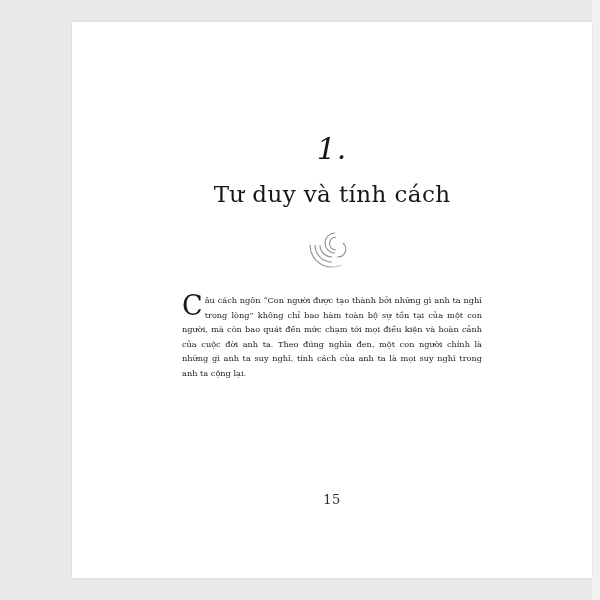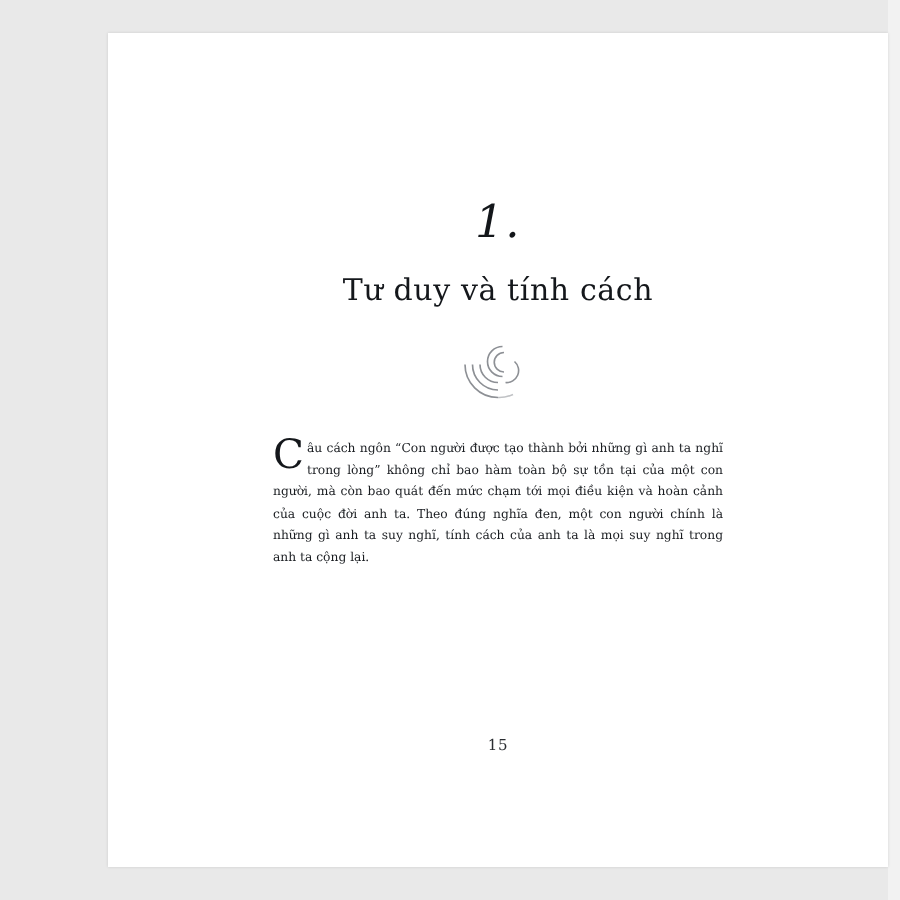--- a/index.html
+++ b/index.html
@@ -66,21 +66,21 @@
     font-style: italic;
     font-size: 30px;
     color: #13161a;
     margin-top: 112px;
     letter-spacing: 1px;
     line-height: 1;
   }
   .chapter-title {
     text-align: center;
     font-family: "DejaVu Serif", serif;
-    font-size: 20px;
+    font-size: 23px;
     color: #14171b;
     margin-top: 17px;
     letter-spacing: 0.4px;
   }
   .ornament {
     width: 100%;
     text-align: center;
     margin-top: 14px;
     height: 60px;
   }
@@ -113,21 +113,21 @@
     padding-top: 1px;
     color: #14171b;
   }
   .folio {
     position: absolute;
     left: 0;
     top: 470px;
     width: 520px;
     text-align: center;
     font-family: "DejaVu Serif", serif;
-    font-size: 10px;
+    font-size: 13px;
     color: #2a2d31;
     letter-spacing: 0.5px;
   }
 </style>
 </head>
 <body>
 
 <div class="page-wrap">
 
   <div class="band-top"></div>

